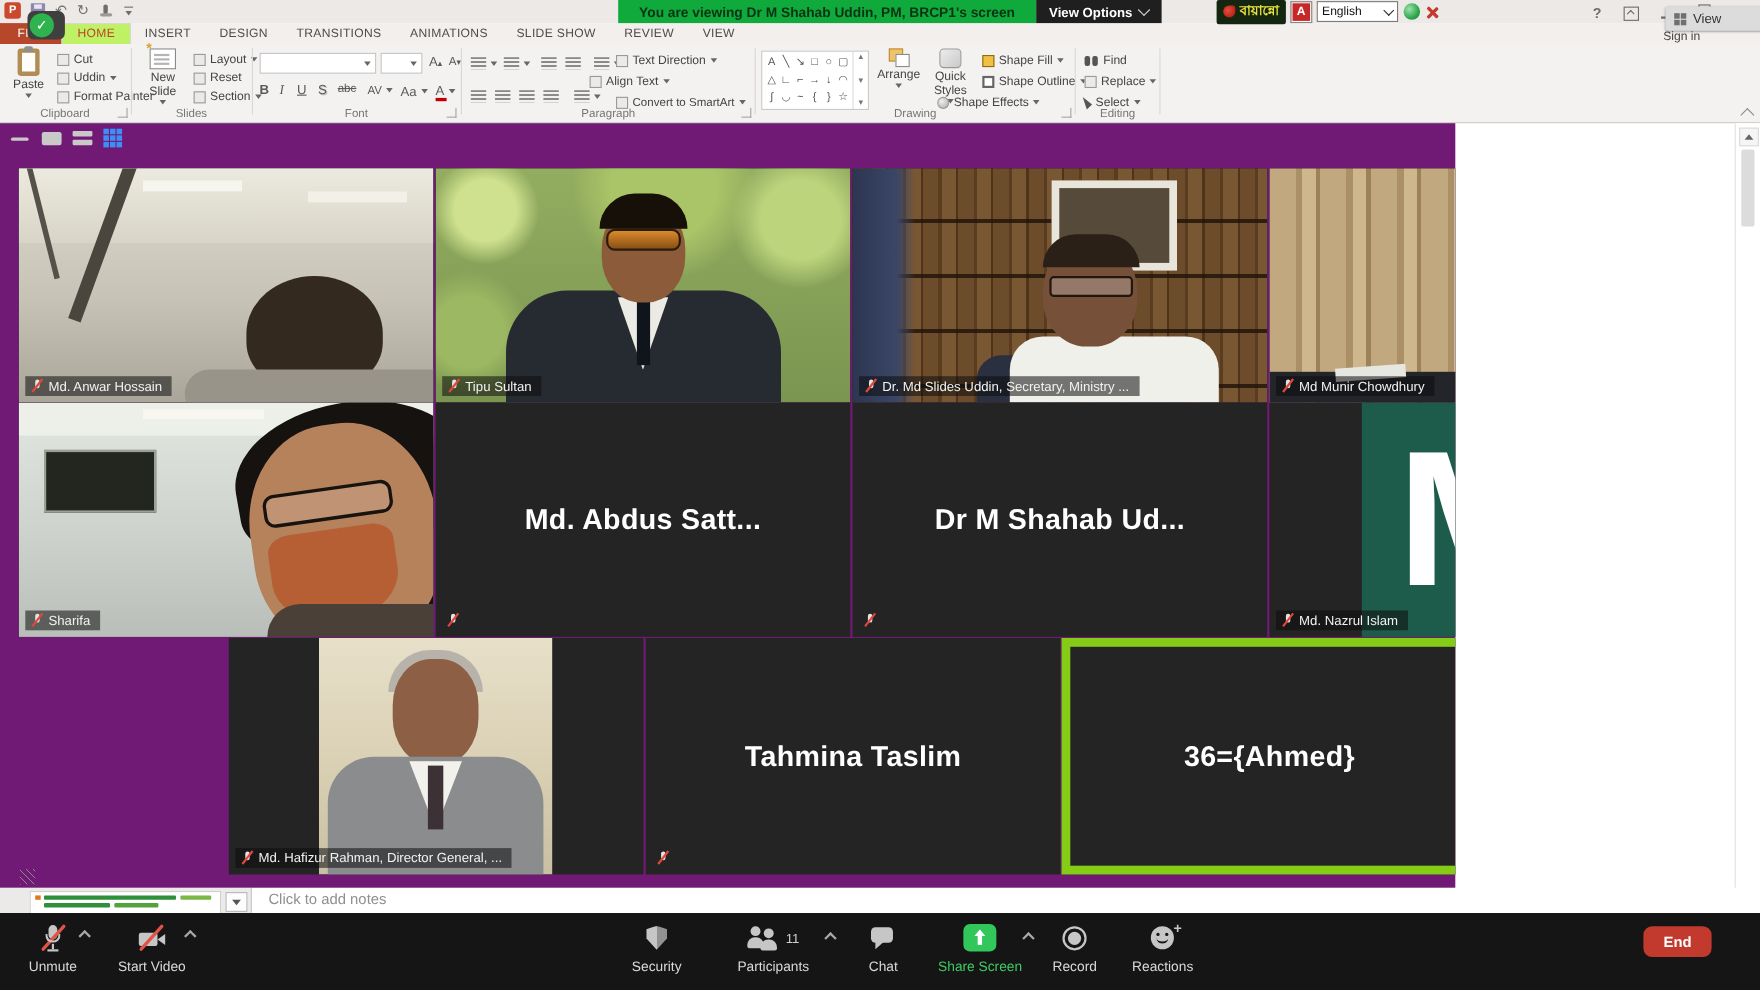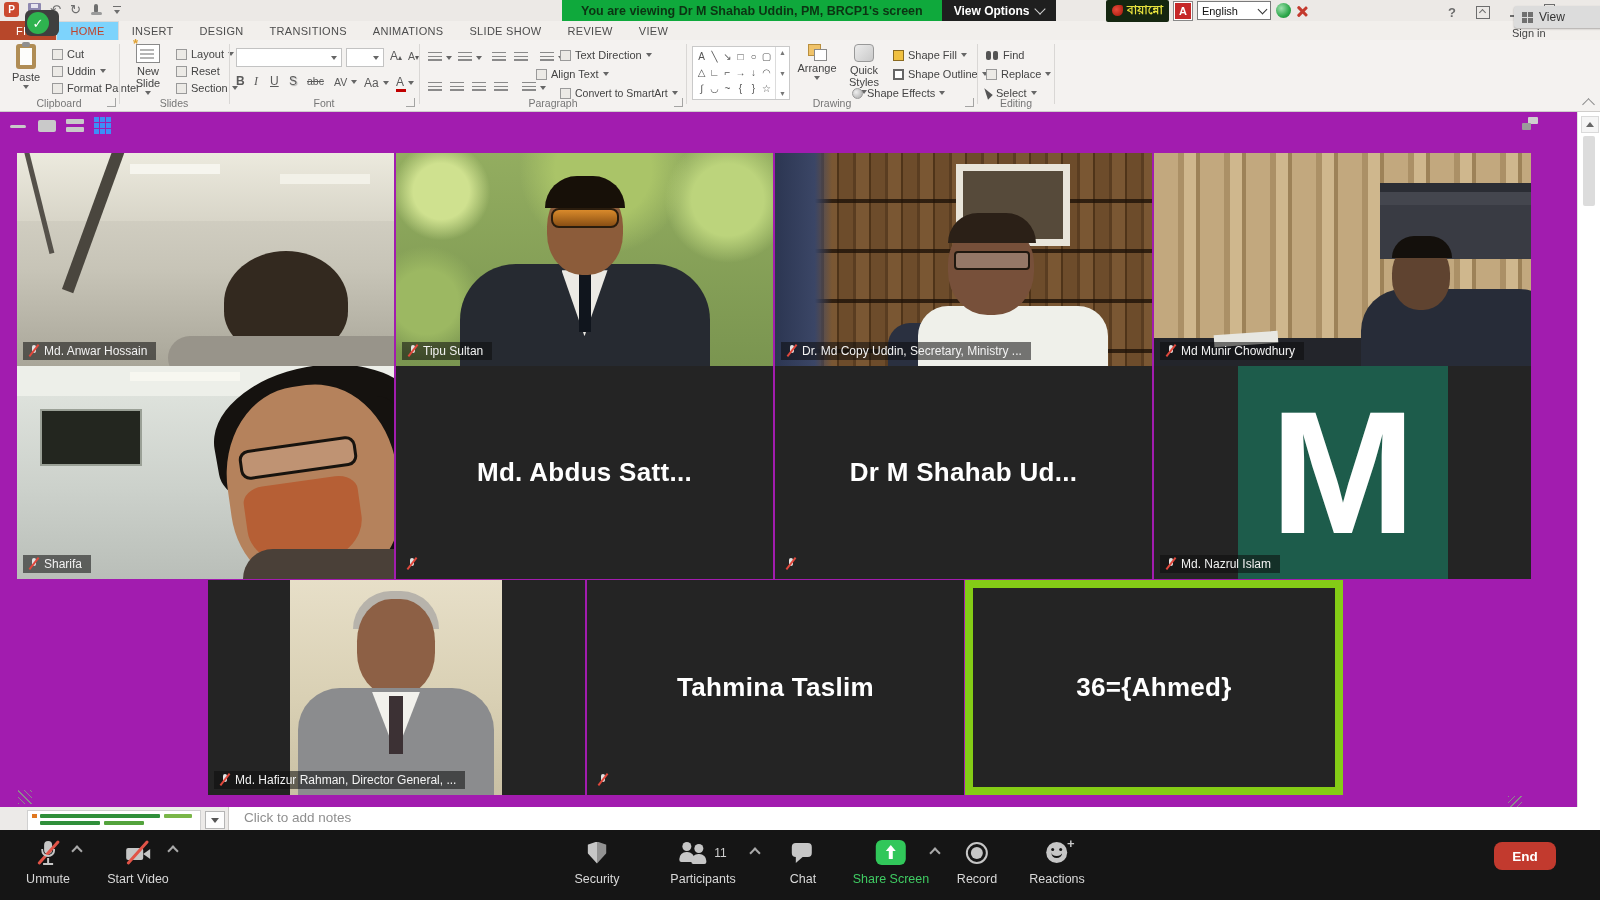--- a/index.html
+++ b/index.html
@@ -62,21 +62,21 @@
   .grid4{width:11px;height:11px;background:
      linear-gradient(#707070,#707070) 0 0/5px 5px no-repeat,linear-gradient(#707070,#707070) 6px 0/5px 5px no-repeat,
      linear-gradient(#707070,#707070) 0 6px/5px 5px no-repeat,linear-gradient(#707070,#707070) 6px 6px/5px 5px no-repeat}
   .viewbox span{font-size:12px;color:#333}
   .signin{position:absolute;left:1512px;top:27px;font-size:11px;color:#444;z-index:15}
 
   
   .tabsrow{position:absolute;left:0;top:21px;width:1600px;height:19px;background:#f2efec;display:flex;align-items:stretch}
   .tab{display:flex;align-items:center;padding:0 13px;font-size:11px;color:#4d4d4d;letter-spacing:.3px;cursor:pointer}
   .tab.tfile{background:#b7472a;color:#fff;padding:0 16px}
-  .tab.active{background:#7dd3fc;color:#c0432a;border:1px solid #d8d8d8;border-bottom:none}
+  .tab.active{background:#bef264;color:#c0432a;border:1px solid #d8d8d8;border-bottom:none}
 
   
   .ribbon{position:absolute;left:0;top:40px;width:1600px;height:71px;background:#f4f2f0;border-bottom:1px solid #cfcdcb;font-size:11px;color:#444}
   .gsep{position:absolute;top:4px;height:60px;width:1px;background:#d9d7d5}
   .glabel{position:absolute;top:57px;font-size:10.5px;color:#767676;transform:translateX(-50%);white-space:nowrap}
   .lnch{position:absolute;top:58px;width:8px;height:8px;border-right:1.4px solid #8a8a8a;border-bottom:1.4px solid #8a8a8a;opacity:.75}
   .bigv{position:absolute;display:flex;flex-direction:column;align-items:center;gap:2px;text-align:center;line-height:12px;cursor:pointer}
   .srow{position:absolute;display:flex;align-items:center;gap:4px;white-space:nowrap;cursor:pointer}
   .dd{width:0;height:0;border-left:3px solid transparent;border-right:3px solid transparent;border-top:4px solid #666}
   .mi{display:inline-block;width:11px;height:11px;background:#eceae6;border:1px solid #9a9a9a;box-sizing:border-box}
@@ -117,21 +117,21 @@
   .sdown::after{content:"";border-left:4px solid transparent;border-right:4px solid transparent;border-top:5px solid #555}
   .notes-ph{position:absolute;left:244px;top:3px;font-size:13.5px;color:#8f8f8f;cursor:text}
 
   
   .rightstrip{position:absolute;left:1577px;top:112px;width:23px;height:695px;background:#fff;border-left:1px solid #e2e2e2}
   .sup{position:absolute;left:3px;top:4px;width:16px;height:15px;background:#f5f5f5;border:1px solid #dadada;display:flex;align-items:center;justify-content:center;cursor:pointer}
   .sup::after{content:"";border-left:4px solid transparent;border-right:4px solid transparent;border-bottom:5px solid #666}
   .sthumb{position:absolute;left:5px;top:24px;width:12px;height:70px;background:#dcdcdc;border-radius:2px;cursor:grab}
 
   
-  .overlay{position:absolute;left:0;top:112px;width:1577px;height:695px;background:#a21caf;overflow:hidden}
+  .overlay{position:absolute;left:0;top:112px;width:1323px;height:695px;background:#701a75;overflow:hidden}
   .gctl{position:absolute;left:0;top:0;width:100%;height:30px}
   .gc-min{position:absolute;left:10px;top:13px;width:16px;height:3px;background:#c9c9c9;border-radius:2px;cursor:pointer}
   .gc-speaker{position:absolute;left:38px;top:8px;width:18px;height:12px;background:#c9c9c9;border-radius:2px;cursor:pointer}
   .gc-strip{position:absolute;left:66px;top:7px;width:18px;height:14px;cursor:pointer}
   .gc-strip::before{content:"";position:absolute;left:0;top:0;width:18px;height:5px;background:#c9c9c9;border-radius:1px}
   .gc-strip::after{content:"";position:absolute;left:0;top:8px;width:18px;height:5px;background:#c9c9c9;border-radius:1px}
   .gc-grid{position:absolute;left:94px;top:5px;width:5px;height:5px;background:#3e8ef7;cursor:pointer;
      box-shadow:6px 0 #3e8ef7,12px 0 #3e8ef7,0 6px #3e8ef7,6px 6px #3e8ef7,12px 6px #3e8ef7,0 12px #3e8ef7,6px 12px #3e8ef7,12px 12px #3e8ef7}
   .lyico{position:absolute;left:1522px;top:5px;width:16px;height:13px;cursor:pointer}
   .lyico::before{content:"";position:absolute;right:0;top:0;width:10px;height:7px;background:#cfcfcf;border-radius:1px}
@@ -527,21 +527,21 @@
         <div style="left:0;top:0;width:15%;height:100%;background:linear-gradient(90deg,#2c3652,#3b4666 70%,rgba(59,70,102,0))"></div>
         <div style="left:30%;top:80%;width:90px;height:46px;background:#2a3040;border-radius:22px 0 0 0"></div>
         <div style="left:56%;top:80%;width:90px;height:46px;background:#2a3040;border-radius:0 22px 0 0"></div>
         <div style="left:38%;top:72%;width:190px;height:62px;background:#eff0ea;border-radius:30px 30px 0 0"></div>
         <div style="left:46%;top:32%;width:86px;height:94px;background:#77503a;border-radius:46%"></div>
         <div style="left:46%;top:28%;width:88px;height:30px;background:#2b2017;border-radius:40px 40px 0 0"></div>
         <div style="left:47.5%;top:46%;width:72px;height:15px;border:2px solid #20180f;border-radius:4px;background:rgba(240,240,240,.25)"></div>
       </div>
       <div class="vtag">
         <span class="mtag"></span>
-        <span>Dr. Md Copy Uddin, Secretary, Ministry ...</span>
+        <span>Dr. Md Slides Uddin, Secretary, Ministry ...</span>
       </div>
     </div>
 
     <div class="tile" style="left:1154px;top:41px;width:377px;height:213px">
       <div class="art" style="background:repeating-linear-gradient(90deg,#c2a87e 0 24px,#ab9066 24px 30px,#cfb78d 30px 42px,#9d8258 42px 46px)">
         <div style="right:0;top:14%;width:40%;height:36%;background:#393b43;box-shadow:inset 0 9px 0 #2b2d34,inset 0 22px 0 #44464e"></div>
         <div style="left:0;bottom:0;width:100%;height:13%;background:#23252b"></div>
         <div style="left:16%;bottom:10%;width:64px;height:12px;background:#e7e7e2;transform:rotate(-4deg)"></div>
         <div style="left:55%;top:64%;width:200px;height:90px;background:#272c38;border-radius:42px 42px 0 0"></div>
         <div style="left:63%;top:42%;width:58px;height:68px;background:#5f4330;border-radius:46%"></div>

